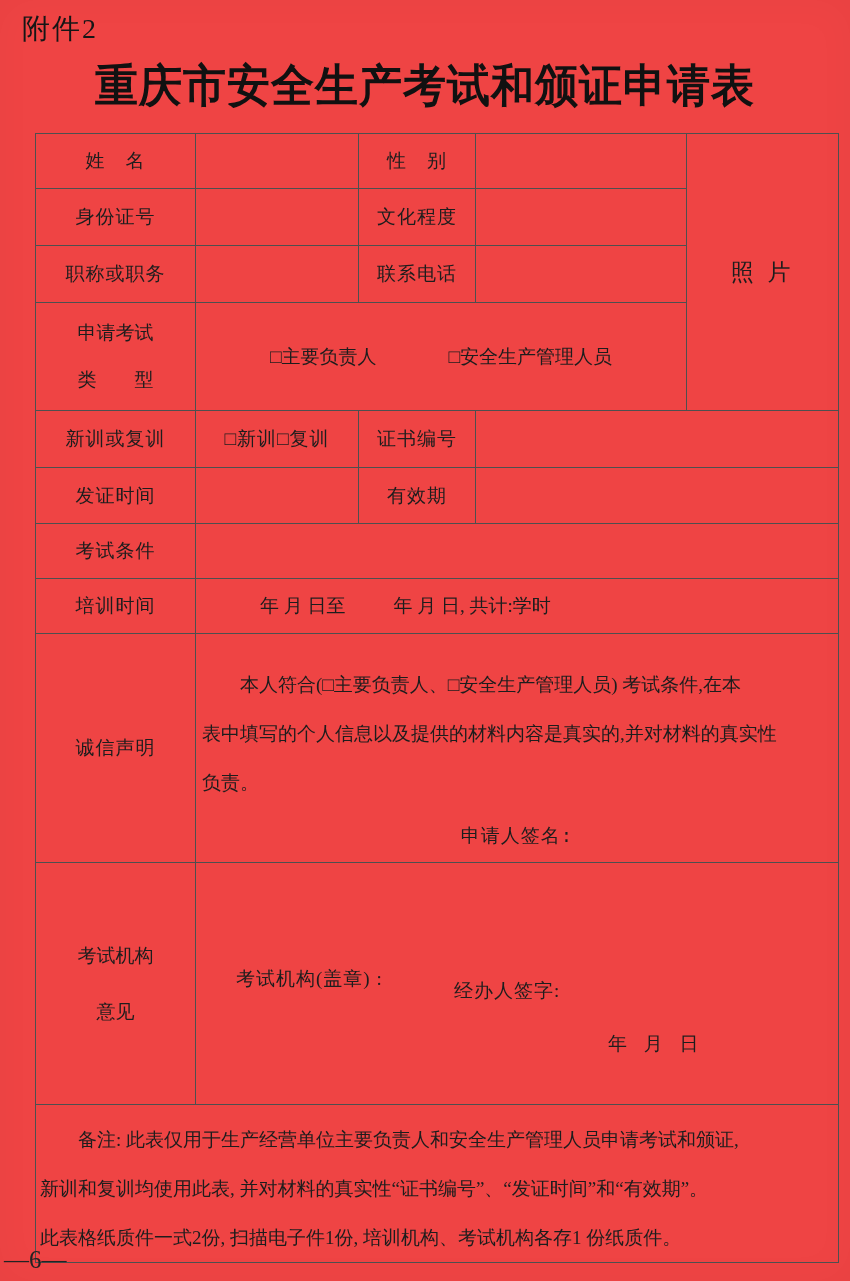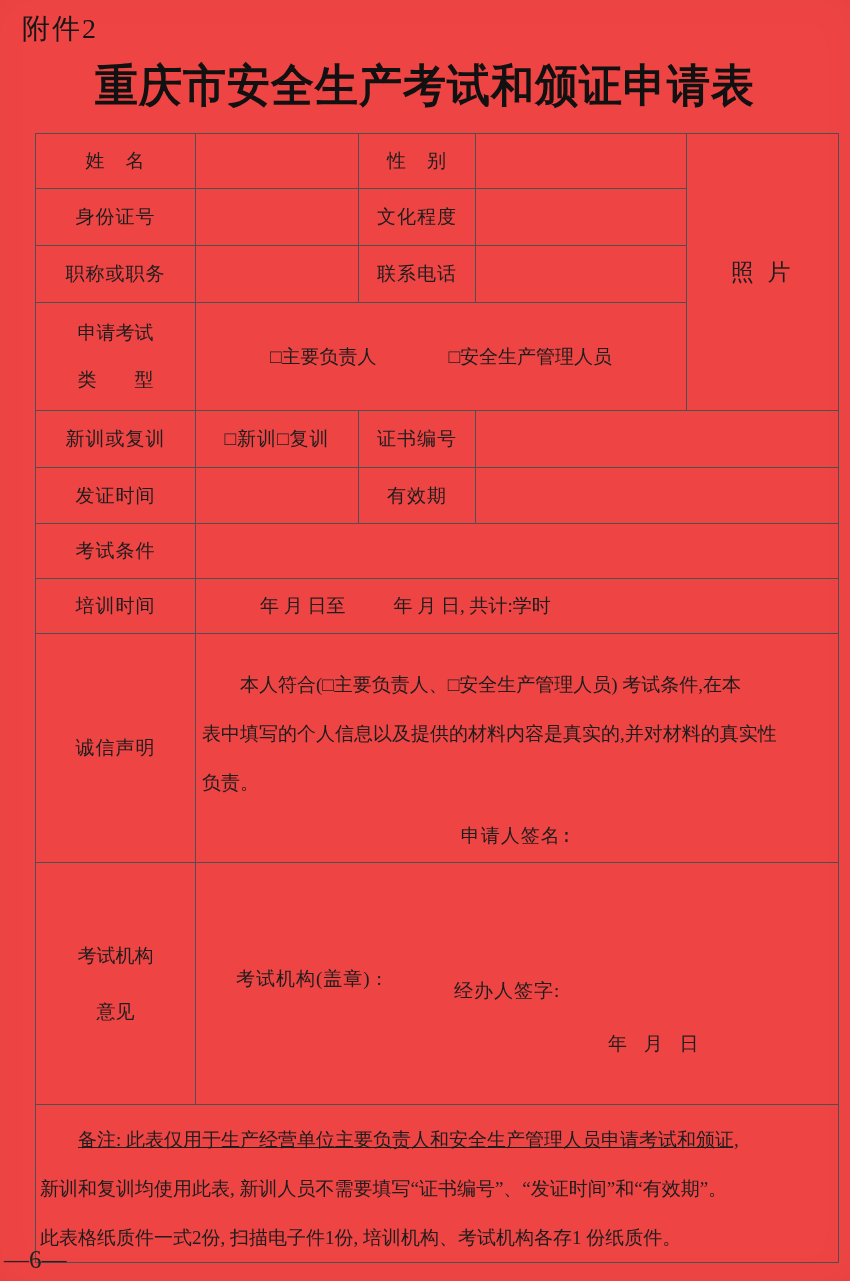--- a/index.html
+++ b/index.html
@@ -49,21 +49,21 @@
   .train-time .seg2{margin-left:48px;}
   .train-time .seg3{}
   .decl{padding:26px 6px 0 6px;line-height:49px;}
   .decl .dline1{text-indent:2em;}
   .decl-sign{text-align:center;margin-top:6px;letter-spacing:1px;font-family:Liberation Mono, monospace;}
   .agency-body{position:relative;height:100%;}
   .agency-seal{position:absolute;left:40px;top:58px;letter-spacing:1px;margin-top:45px;}
   .agency-sign{position:absolute;left:258px;top:115px;letter-spacing:1px;}
   .agency-date{position:absolute;left:412px;top:168px;letter-spacing:6px;text-align:right;}
   .remarks{padding:10px 4px 0 4px;line-height:49px;white-space:nowrap;}
-  .remarks .rline1{text-indent:38px;text-decoration:underline;}
+  .remarks .rline1{text-indent:38px;}
   .page-num{
     position:absolute;left:4px;top:1246px;
     font-size:25px;letter-spacing:0px;color:#222;
   }
 </style>
 </head>
 <body>
 
 <div class="page">
 
@@ -173,21 +173,21 @@
           <div class="agency-sign">经办人签字:</div>
           <div class="agency-date">年 月 日</div>
         </div>
       </td>
     </tr>
 
     <tr style="height:146px">
       <td colspan="5" style="vertical-align:top">
         <div class="remarks">
           <div class="rline1">备注:  此表仅用于生产经营单位主要负责人和安全生产管理人员申请考试和颁证,</div>
-          <div>新训和复训均使用此表, 新训人员不需要填写“证书编号”、“发证时间”和“有效期”。</div>
+          <div>新训和复训均使用此表, 并对材料的真实性“证书编号”、“发证时间”和“有效期”。</div>
           <div>此表格纸质件一式2份,  扫描电子件1份,  培训机构、考试机构各存1 份纸质件。</div>
         </div>
       </td>
     </tr>
   </tbody>
     </table>
 
   <div class="page-num">—6—</div>
 
 </div>

